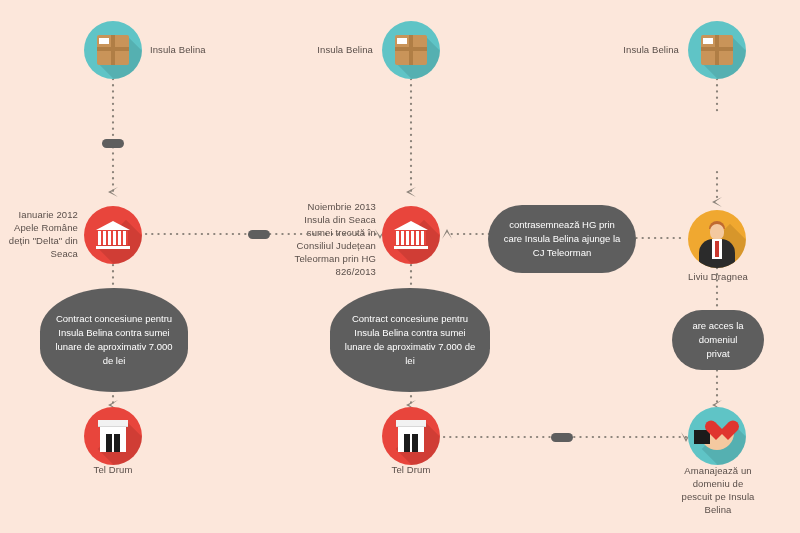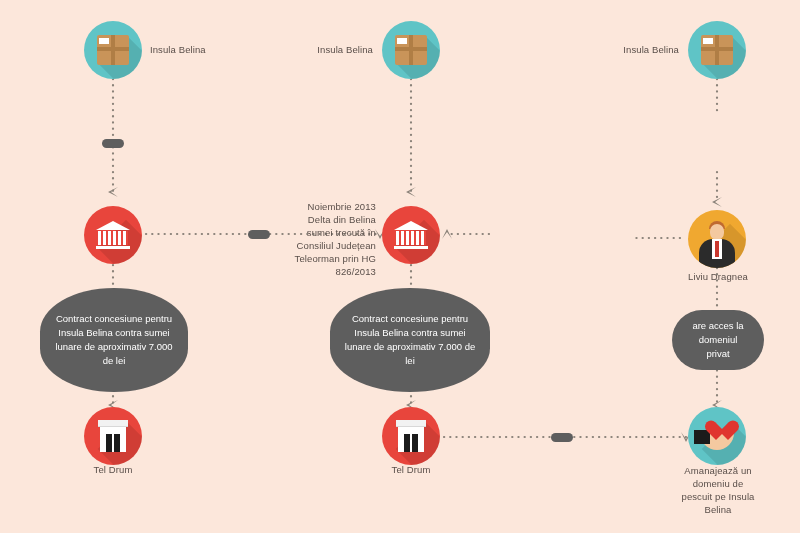--- a/index.html
+++ b/index.html
@@ -278,42 +278,49 @@
   <div class="caption right" style="left:564px; top:43px; width:115px;">Insula Belina</div>
 
   <div class="node red" style="left:84px; top:206px;">
     <div class="shadow"></div>
     <div class="ic-bank">
       <div class="roof"></div>
       <div class="cols"></div>
       <div class="base"></div>
     </div>
   </div>
+  <div class="caption right" style="left:0px; top:208px; width:78px;">
+    <div>Ianuarie 2012</div>
+    <div>Apele Române</div>
+    <div>dețin "Delta" din</div>
+    <div>Seaca</div>
+  </div>
 
   <div class="node red" style="left:382px; top:206px;">
     <div class="shadow"></div>
     <div class="ic-bank">
       <div class="roof"></div>
       <div class="cols"></div>
       <div class="base"></div>
     </div>
   </div>
   <div class="caption right" style="left:288px; top:200px; width:88px;">
     <div>Noiembrie 2013</div>
-    <div>Delta din Belina</div>
+    <div>Insula din Seaca</div>
     <div>sumei trecută în</div>
     <div>Consiliul Județean</div>
     <div>Teleorman prin HG</div>
     <div>826/2013</div>
   </div>
 
   <div class="blob big" style="left:40px; top:288px; width:148px; height:104px;">Contract concesiune pentru Insula Belina contra sumei lunare de aproximativ 7.000 de lei</div>
 
   <div class="blob big" style="left:330px; top:288px; width:160px; height:104px;">Contract concesiune pentru Insula Belina contra sumei lunare de aproximativ 7.000 de lei</div>
 
+  <div class="blob" style="left:488px; top:205px; width:148px; height:68px;">contrasemnează HG prin care Insula Belina ajunge la CJ Teleorman</div>
 
 
   <div class="blob" style="left:672px; top:310px; width:92px; height:60px;">are acces la domeniul privat</div>
 
   <div class="node red" style="left:84px; top:407px;">
     <div class="shadow"></div>
     <div class="ic-bldg">
       <div class="top"></div>
       <div class="door"></div>
     </div>

